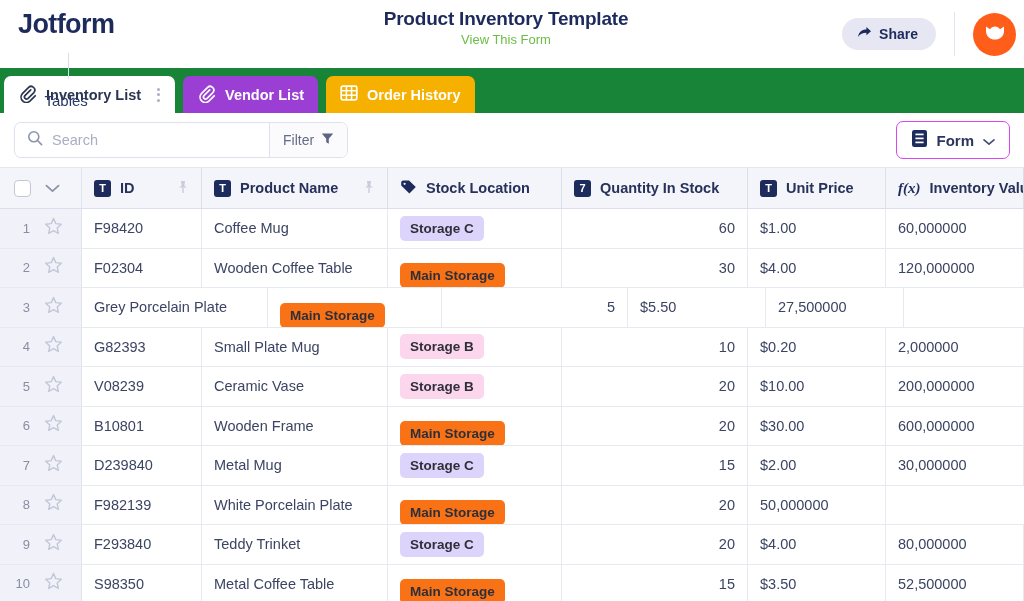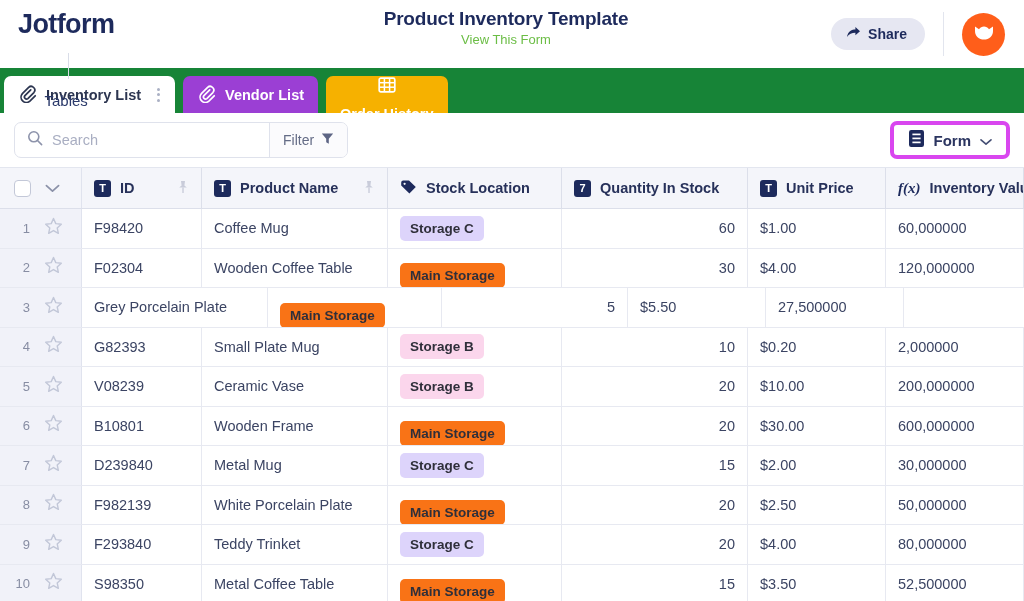--- a/index.html
+++ b/index.html
@@ -83,21 +83,21 @@
     margin-top: 2px;
     pointer-events: auto;
     cursor: pointer;
   }
 
   .right-zone {
     margin-left: auto;
     display: flex;
     align-items: center;
     height: 100%;
-    padding-right: 19px;
+    padding-right: 8px;
   }
   .share-btn {
     display: flex; align-items: center; gap: 7px;
     background: #e6e7f2;
     border: none;
     border-radius: 18px;
     padding: 8px 18px 8px 15px;
     font-size: 14px;
     font-weight: bold;
     color: #1d2a5c;
@@ -133,21 +133,21 @@
     align-items: center;
     gap: 9px;
     padding: 0 14px;
     font-size: 14.5px;
     font-weight: bold;
     cursor: pointer;
     white-space: nowrap;
   }
   .tab-active  { background: #ffffff; color: #2c3550; padding-right: 8px; }
   .tab-purple  { background: #9b3fd4; color: #ffffff; }
-  .tab-amber   { background: #f6b100; color: #ffffff; flex-direction: column; }
+  .tab-amber   { background: #f6b100; color: #ffffff; }
   .tab-dots {
     display: flex; flex-direction: column; gap: 2.5px;
     padding: 0 7px;
   }
   .tab-dots i { width: 3px; height: 3px; border-radius: 50%; background: #aab0c4; display:block; }
 
   
   .toolbar {
     height: 54px;
     background: #ffffff;
@@ -182,21 +182,21 @@
     border-left: 1px solid #dfe2ec;
     background: #fbfbfd;
     padding: 0 13px;
     font-size: 14px;
     color: #646c86;
     cursor: pointer;
   }
   .form-btn {
     margin-left: auto;
     display: flex; align-items: center; gap: 9px;
-    border: 4px solid #d946ef;
+    border: 1px solid #d946ef;
     border-radius: 7px;
     height: 38px;
     padding: 0 14px;
     background: #fff;
     font-size: 15px;
     font-weight: bold;
     color: #2b3560;
     cursor: pointer;
     font-family: "Liberation Sans", sans-serif;
   }
@@ -601,21 +601,20 @@
             <span><svg width="19" height="19" viewBox="0 0 20 20">
                 <path d="M10 1.6 L12.4 7 L18.2 7.6 L13.9 11.5 L15.1 17.2 L10 14.3 L4.9 17.2 L6.1 11.5 L1.8 7.6 L7.6 7 Z" fill="none" stroke="#c2c7d8" stroke-width="1.5" stroke-linejoin="round"></path>
               </svg></span>
           </div>
           <div class="cell c-id">F982139</div>
           <div class="cell c-name">White Porcelain Plate</div>
           <div class="cell c-loc">
             <span class="tag tag-orange">Main Storage</span>
           </div>
           <div class="cell c-qty qty-cell">20</div>
-          <div class="cell c-price">$2.50</div>
           <div class="cell c-val">50,000000</div>
         </div>
         <div class="row drow">
           <div class="gutter-cell">
             <span class="rownum">9</span>
             <span><svg width="19" height="19" viewBox="0 0 20 20">
                 <path d="M10 1.6 L12.4 7 L18.2 7.6 L13.9 11.5 L15.1 17.2 L10 14.3 L4.9 17.2 L6.1 11.5 L1.8 7.6 L7.6 7 Z" fill="none" stroke="#c2c7d8" stroke-width="1.5" stroke-linejoin="round"></path>
               </svg></span>
           </div>
           <div class="cell c-id">F293840</div>

